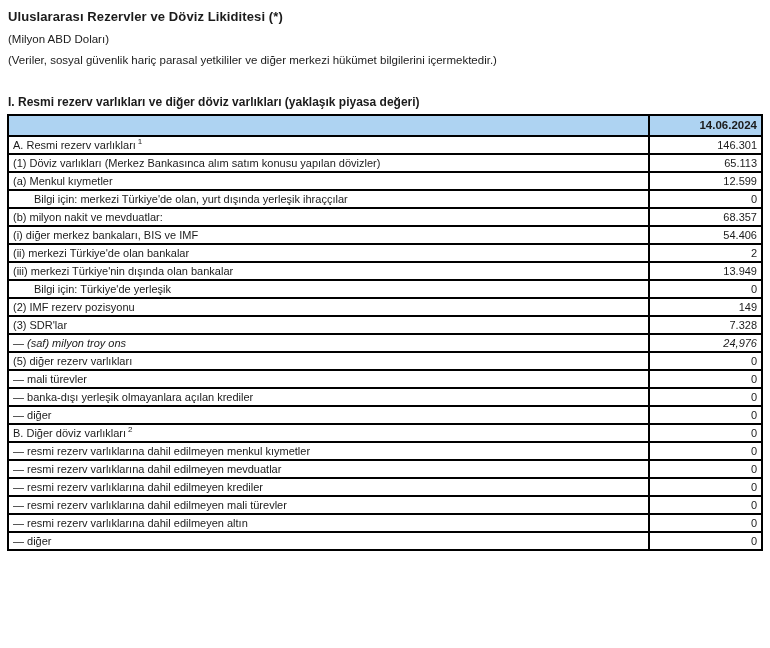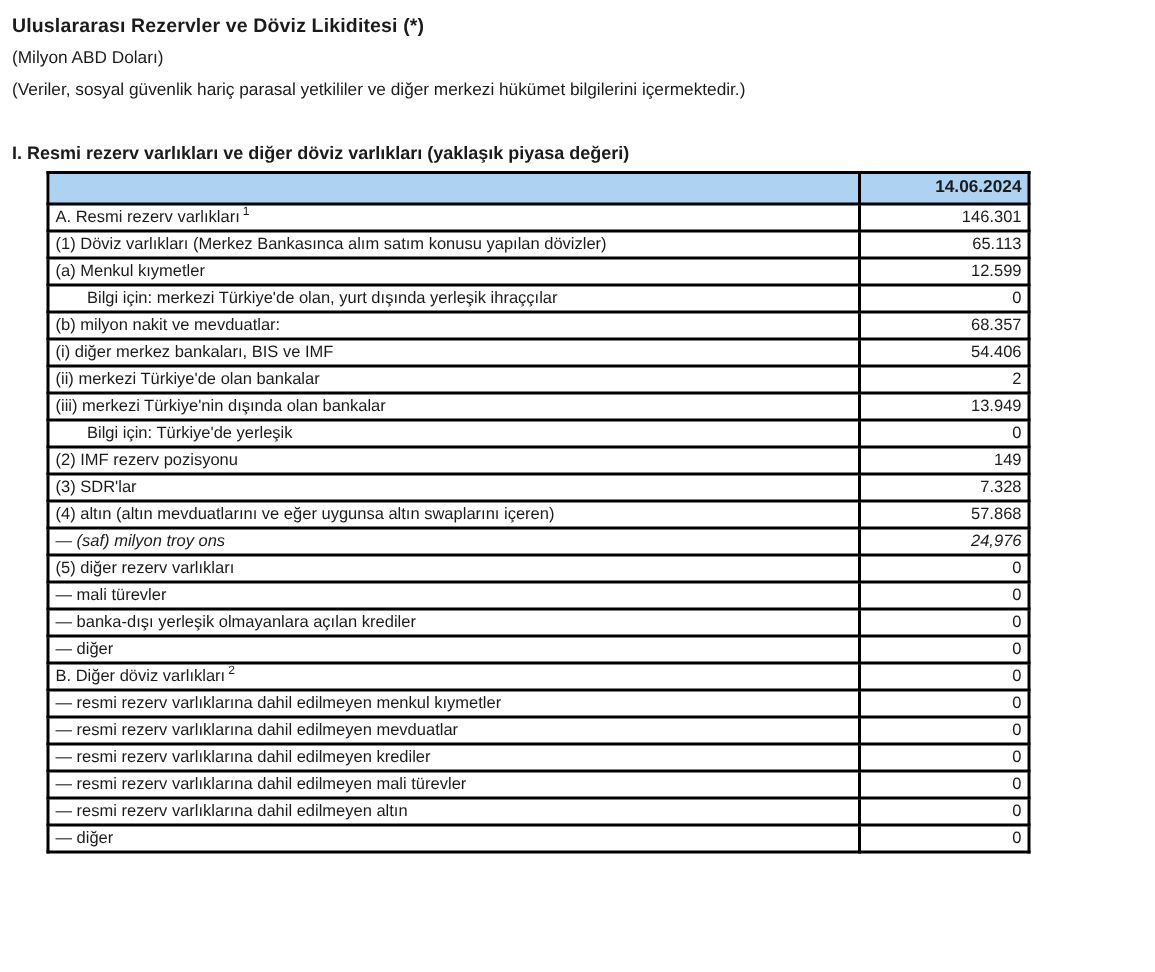--- a/index.html
+++ b/index.html
@@ -34,23 +34,22 @@
     margin: 9px 0 0 1px;
   }
   .section-heading {
     font-size: 12px;
     font-weight: bold;
     margin: 29px 0 0 1px;
   }
   table.reserves {
     border-collapse: collapse;
     table-layout: fixed;
-    width: 656px;
+    width: 756px;
     margin-top: 5px;
-    margin-left: 24px;
   }
   table.reserves td {
     border: 2px solid var(--border-color);
     font-size: 11px;
     padding: 1px 4px 2px 4px;
     height: 18px;
     vertical-align: middle;
     overflow: hidden;
     white-space: nowrap;
   }
@@ -130,24 +129,20 @@
           <td class="value-cell">0</td>
         </tr>
         <tr class="data-row">
           <td class="label-cell"><span>(2) IMF rezerv pozisyonu</span></td>
           <td class="value-cell">149</td>
         </tr>
         <tr class="data-row">
           <td class="label-cell"><span>(3) SDR'lar</span></td>
           <td class="value-cell">7.328</td>
         </tr>
-        <tr class="data-row">
-          <td class="label-cell"><span>(4) altın (altın mevduatlarını ve eğer uygunsa altın swaplarını içeren)</span></td>
-          <td class="value-cell">57.868</td>
-        </tr>
         <tr class="data-row italic">
           <td class="label-cell"><span>— (saf) milyon troy ons</span></td>
           <td class="value-cell">24,976</td>
         </tr>
         <tr class="data-row">
           <td class="label-cell"><span>(5) diğer rezerv varlıkları</span></td>
           <td class="value-cell">0</td>
         </tr>
         <tr class="data-row">
           <td class="label-cell"><span>— mali türevler</span></td>

